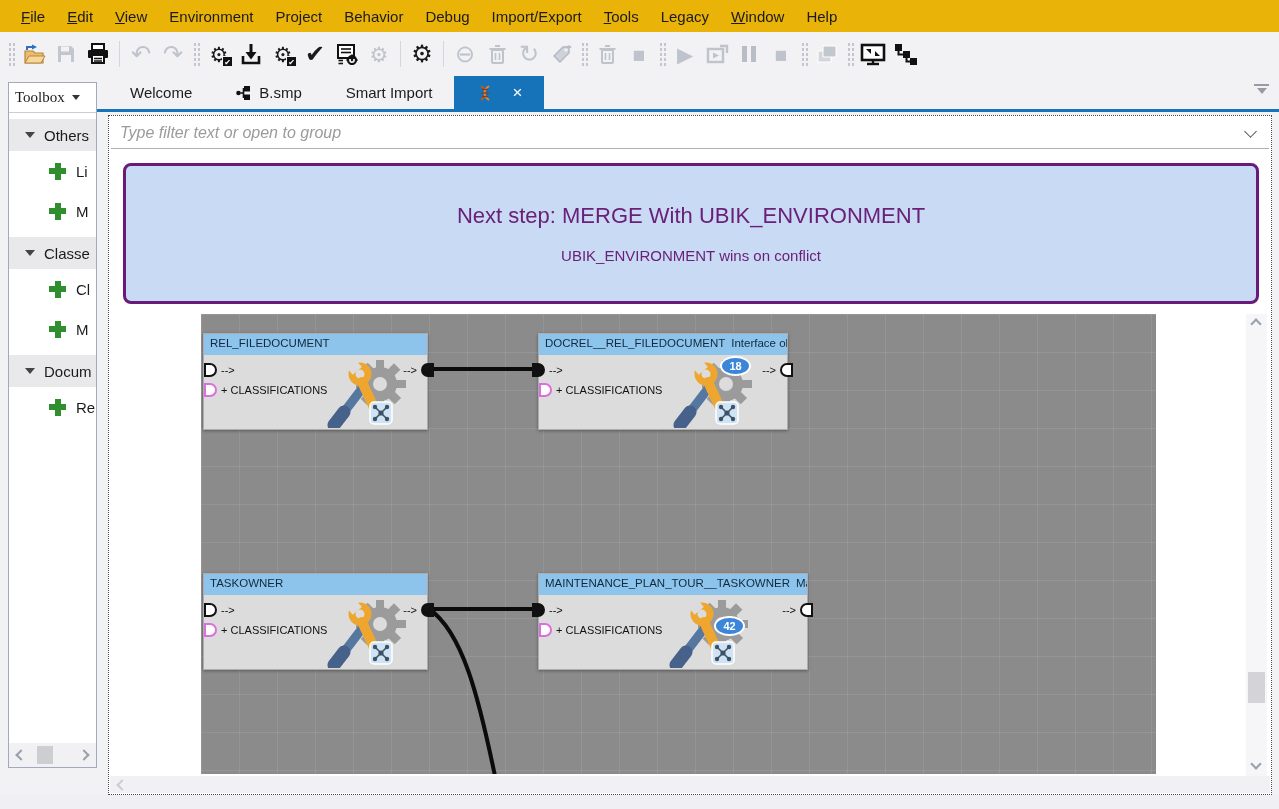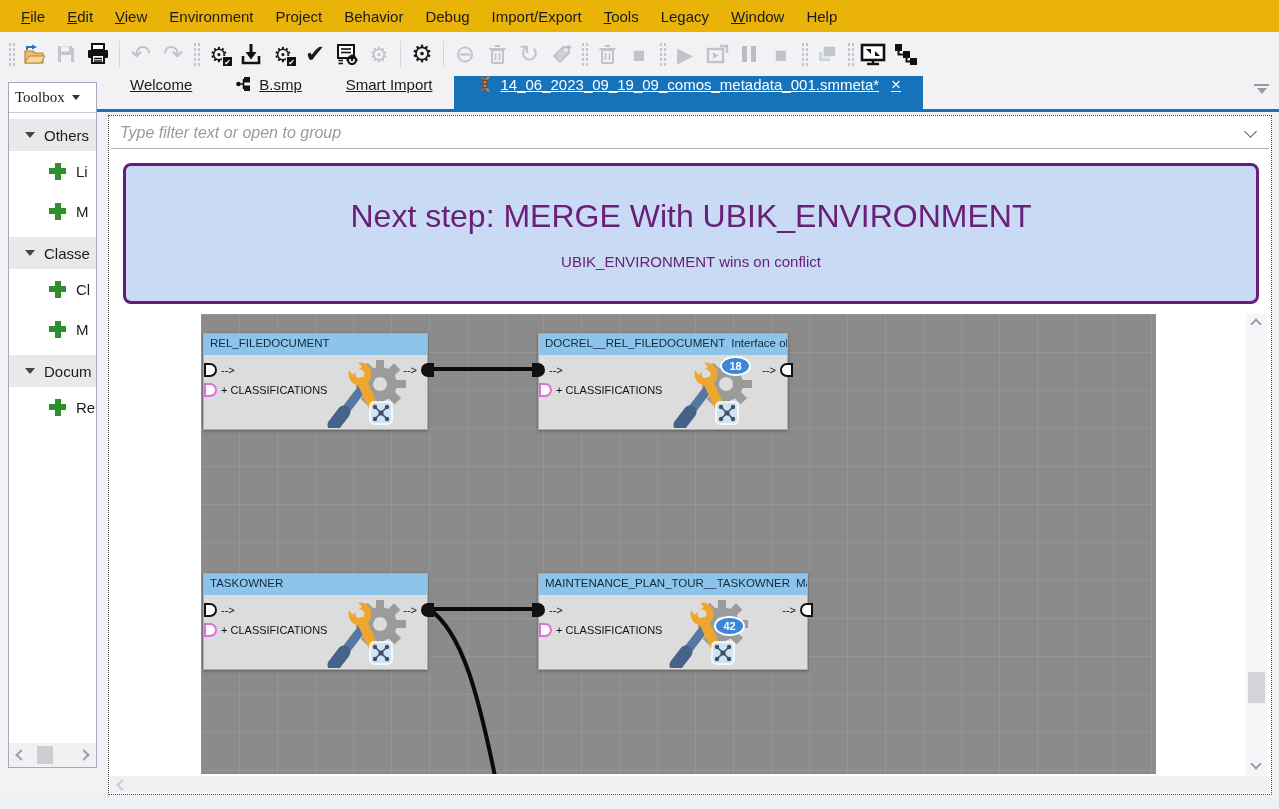--- a/index.html
+++ b/index.html
@@ -26,21 +26,21 @@
   .disabled .glyph, .disabled svg { opacity:1; }
   .g-dis { color:#bfc3cb !important; }
   .mini-box { position:absolute; right:1px; bottom:2px; width:11px; height:11px; background:#111;
               color:#fff; font-size:8px; line-height:11px; text-align:center; border:1.5px solid #f2f2f5; }
   .pause-icon span { display:inline-block; width:5px; height:16px; background:#b9bdc6; margin:0 2px; }
 
   
   .tab-bar { position:absolute; left:0; top:76px; width:1279px; height:36px; font-size:15px; }
   .tab-accent { position:absolute; left:97px; right:0; top:33px; height:3px; }
   .tabs { position:absolute; left:108px; top:0; height:33px; display:flex; align-items:stretch; }
-  .tab { display:flex; padding:0 22px; cursor:default; white-space:nowrap;text-decoration:underline; }
+  .tab { display:flex; align-items:center; padding:0 22px; cursor:default; white-space:nowrap; }
   .tab .t-icon { margin-right:7px; display:flex; }
   .tab.active { color:#fff; }
   .tab-close { margin-left:12px; font-size:17px; line-height:1; color:#fff; }
   .tab-overflow { position:absolute; right:10px; top:8px; width:15px; }
   .tab-overflow .bar { height:2px; background:#9a9aa2; margin-bottom:2px; }
   .tab-overflow .tri { width:0; height:0; border-left:5.5px solid transparent; border-right:5.5px solid transparent;
                        border-top:6px solid #9a9aa2; margin:1px auto 0; }
 
   
   .toolbox { position:absolute; left:8px; top:82px; width:89px; height:686px; background:#fff;
@@ -76,21 +76,21 @@
                 display:flex; align-items:center; }
   .filter-input { flex:1; border:none; outline:none; font-family:"Liberation Sans",sans-serif;
                   font-size:16px; font-style:italic; color:#444; padding-left:9px; height:100%; }
   .filter-input::placeholder { color:#9b9b9b; font-style:italic; }
   .filter-chev { width:9px; height:9px; border-right:1.8px solid #555; border-bottom:1.8px solid #555;
                  transform:rotate(45deg); margin:0 14px 4px 0; }
 
   .banner { position:absolute; left:14px; top:47px; width:1136px; height:141px; background:#c9dbf4;
             border:3px solid #6a1a78; border-radius:8px; display:flex; flex-direction:column;
             align-items:center; justify-content:center; gap:18px; }
-  .banner-title { color:#6a2078; font-size:32px; }
+  .banner-title { color:#6a2078; font-size:22px; }
   .banner-sub { color:#6a2078; font-size:15px; }
 
   .canvas { position:absolute; left:92px; top:198px; width:955px; height:460px; background:#8b8b8b;
             background-image:linear-gradient(to right, rgba(255,255,255,0.09) 1px, transparent 1px),
                              linear-gradient(to bottom, rgba(255,255,255,0.09) 1px, transparent 1px);
             background-size:38px 38px; overflow:hidden; }
   .edges { position:absolute; inset:0; pointer-events:none; }
 
   .node { position:absolute; background:#dcdcdc; border:1px solid #adadad; box-shadow:0 1px 3px rgba(0,0,0,.35); }
   .node-header { height:21px; background:#8cc4ec; font-size:11.5px; color:#13293d; padding:3px 6px;
@@ -347,21 +347,20 @@
     <div class="tab active" style="background: rgb(22, 115, 185);">
       <span class="t-icon">
         <svg width="17" height="16" viewBox="0 0 17 16">
           <path d="M5 1 C11 5 11 11 5 15" fill="none" stroke="#b85c22" stroke-width="1.9"></path>
           <path d="M13 1 C7 5 7 11 13 15" fill="none" stroke="#d98a3f" stroke-width="1.9"></path>
           <line x1="6" y1="4.4" x2="12" y2="4.4" stroke="#8a3a1a" stroke-width="1.3"></line>
           <line x1="5.2" y1="8" x2="12.8" y2="8" stroke="#8a3a1a" stroke-width="1.3"></line>
           <line x1="6" y1="11.6" x2="12" y2="11.6" stroke="#8a3a1a" stroke-width="1.3"></line>
         </svg>
       </span>
-      <span>14_06_2023_09_19_09_comos_metadata_001.smmeta*</span>
       <span class="tab-close">×</span>
     </div>
   </div>
   <div class="tab-overflow">
     <div class="bar"></div>
       <div class="tri"></div>
   </div>
 </div>
 
 <div class="toolbox">

